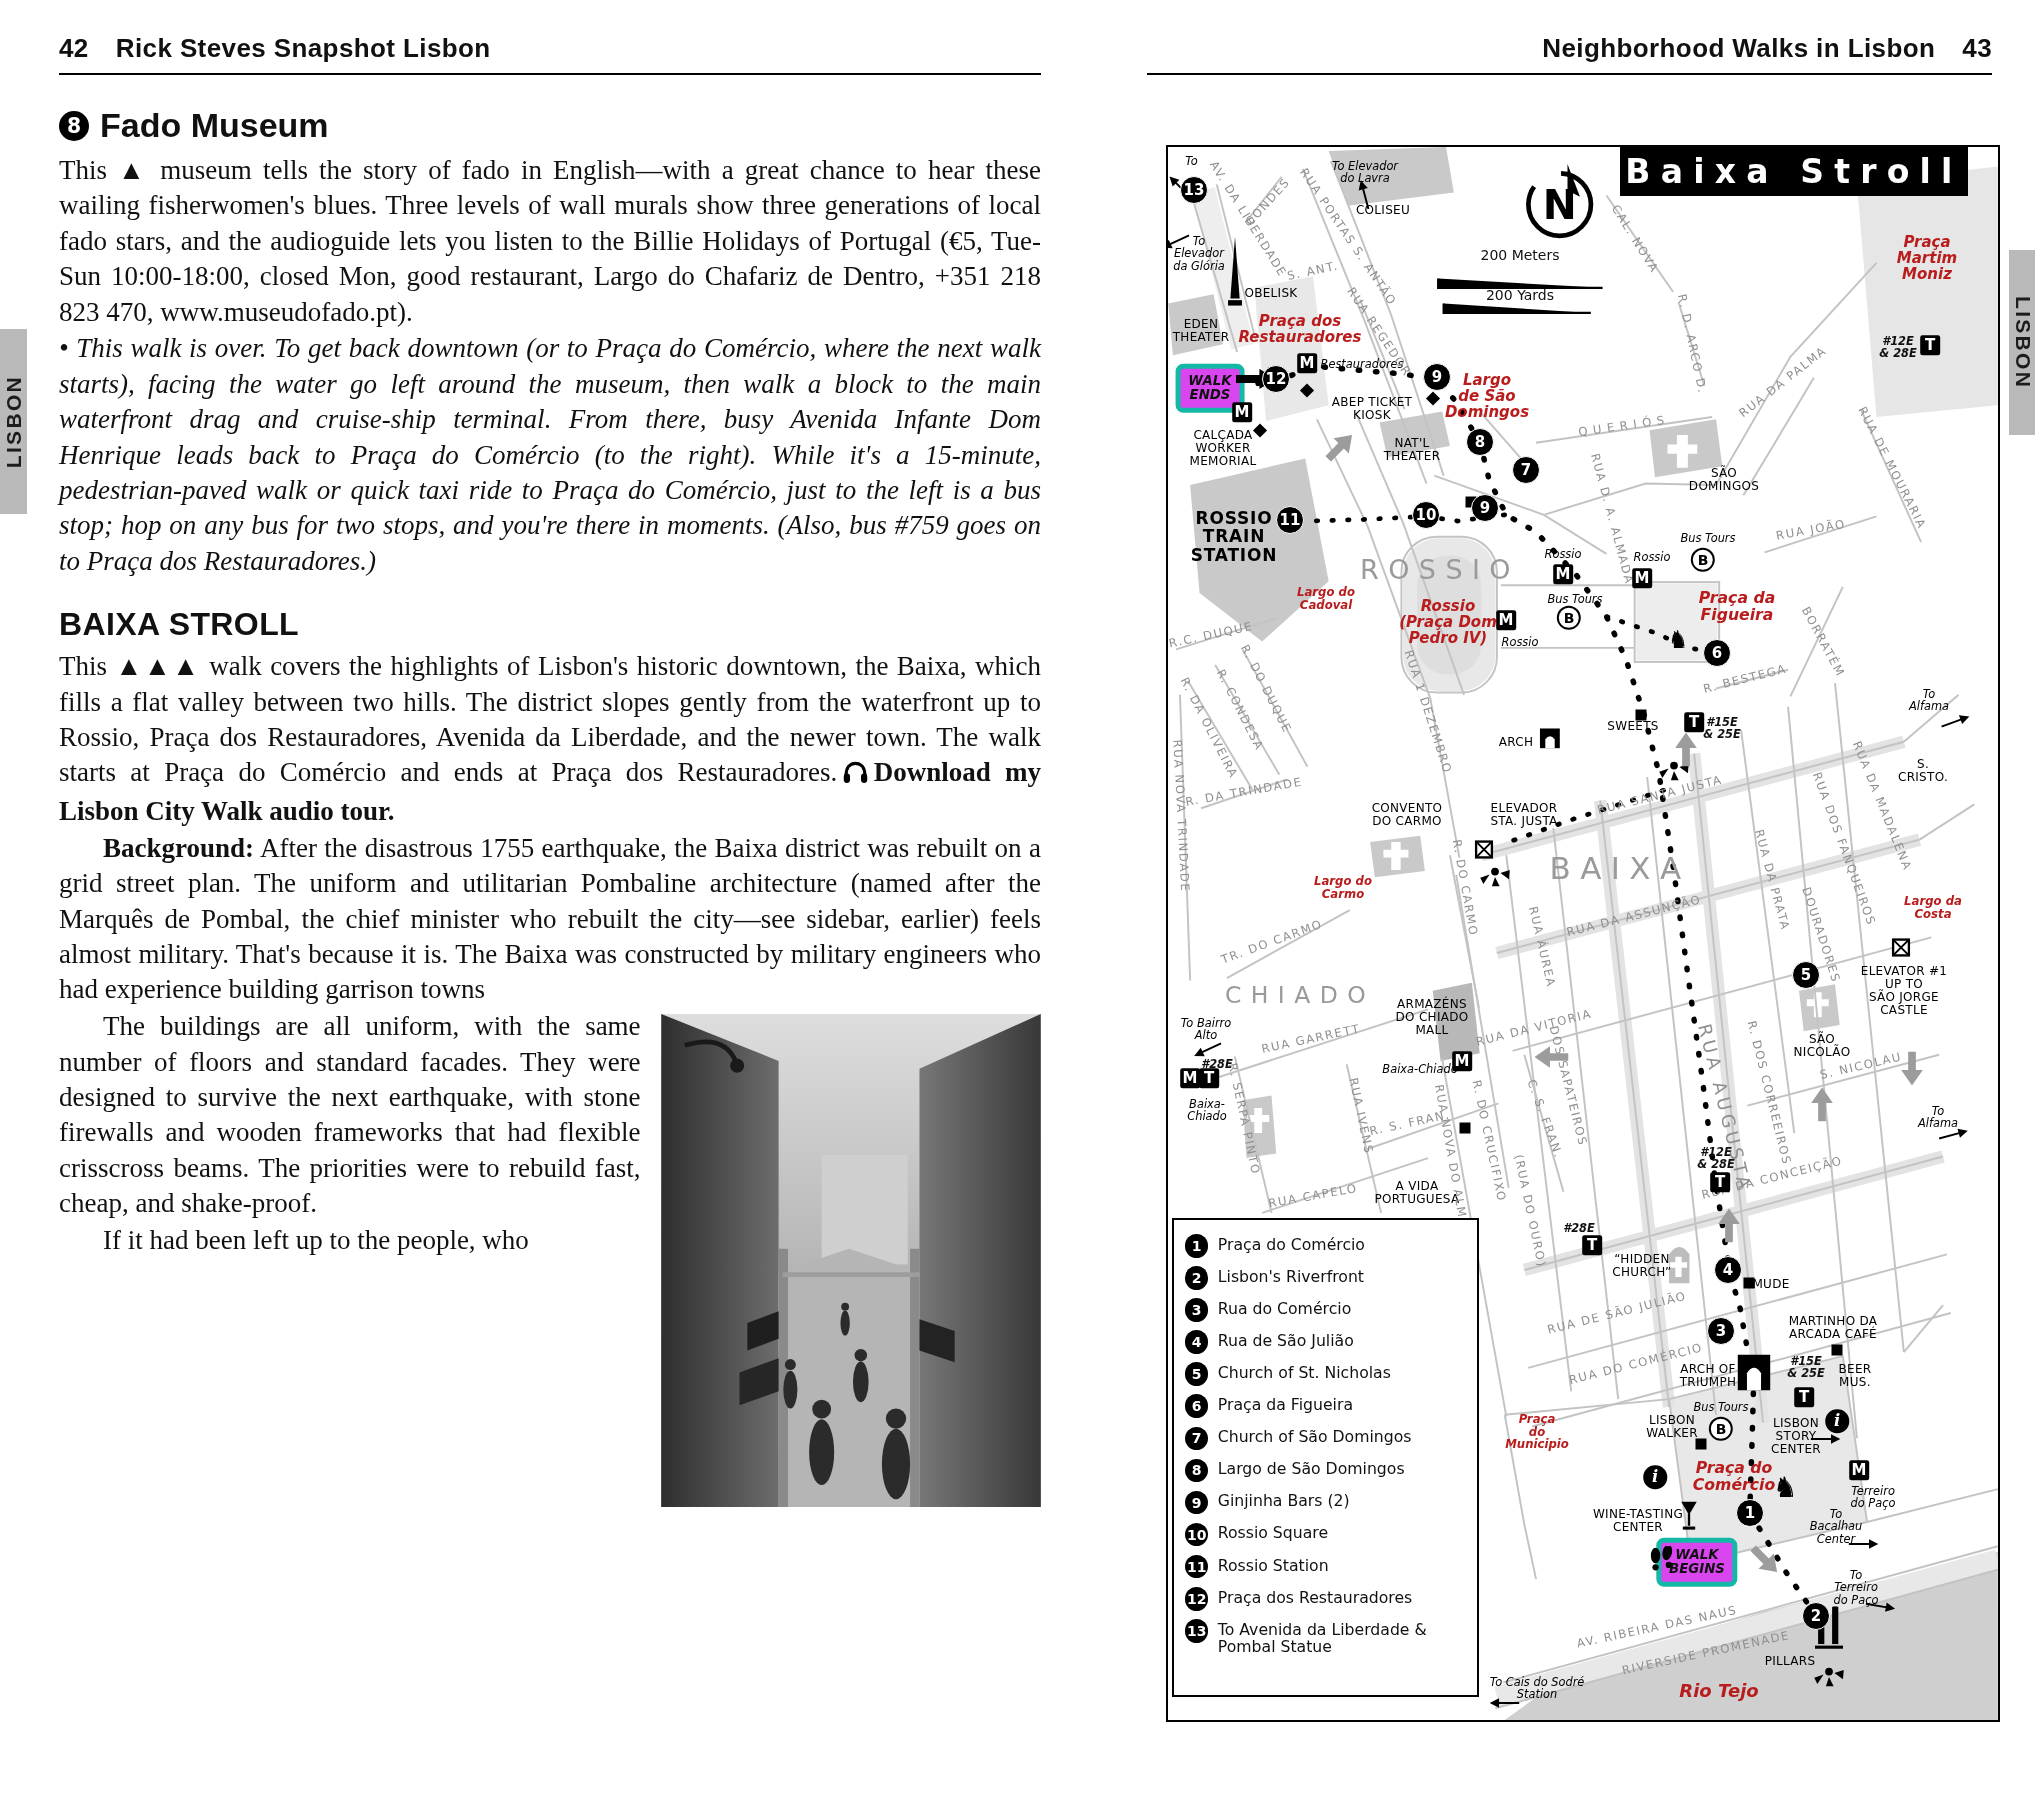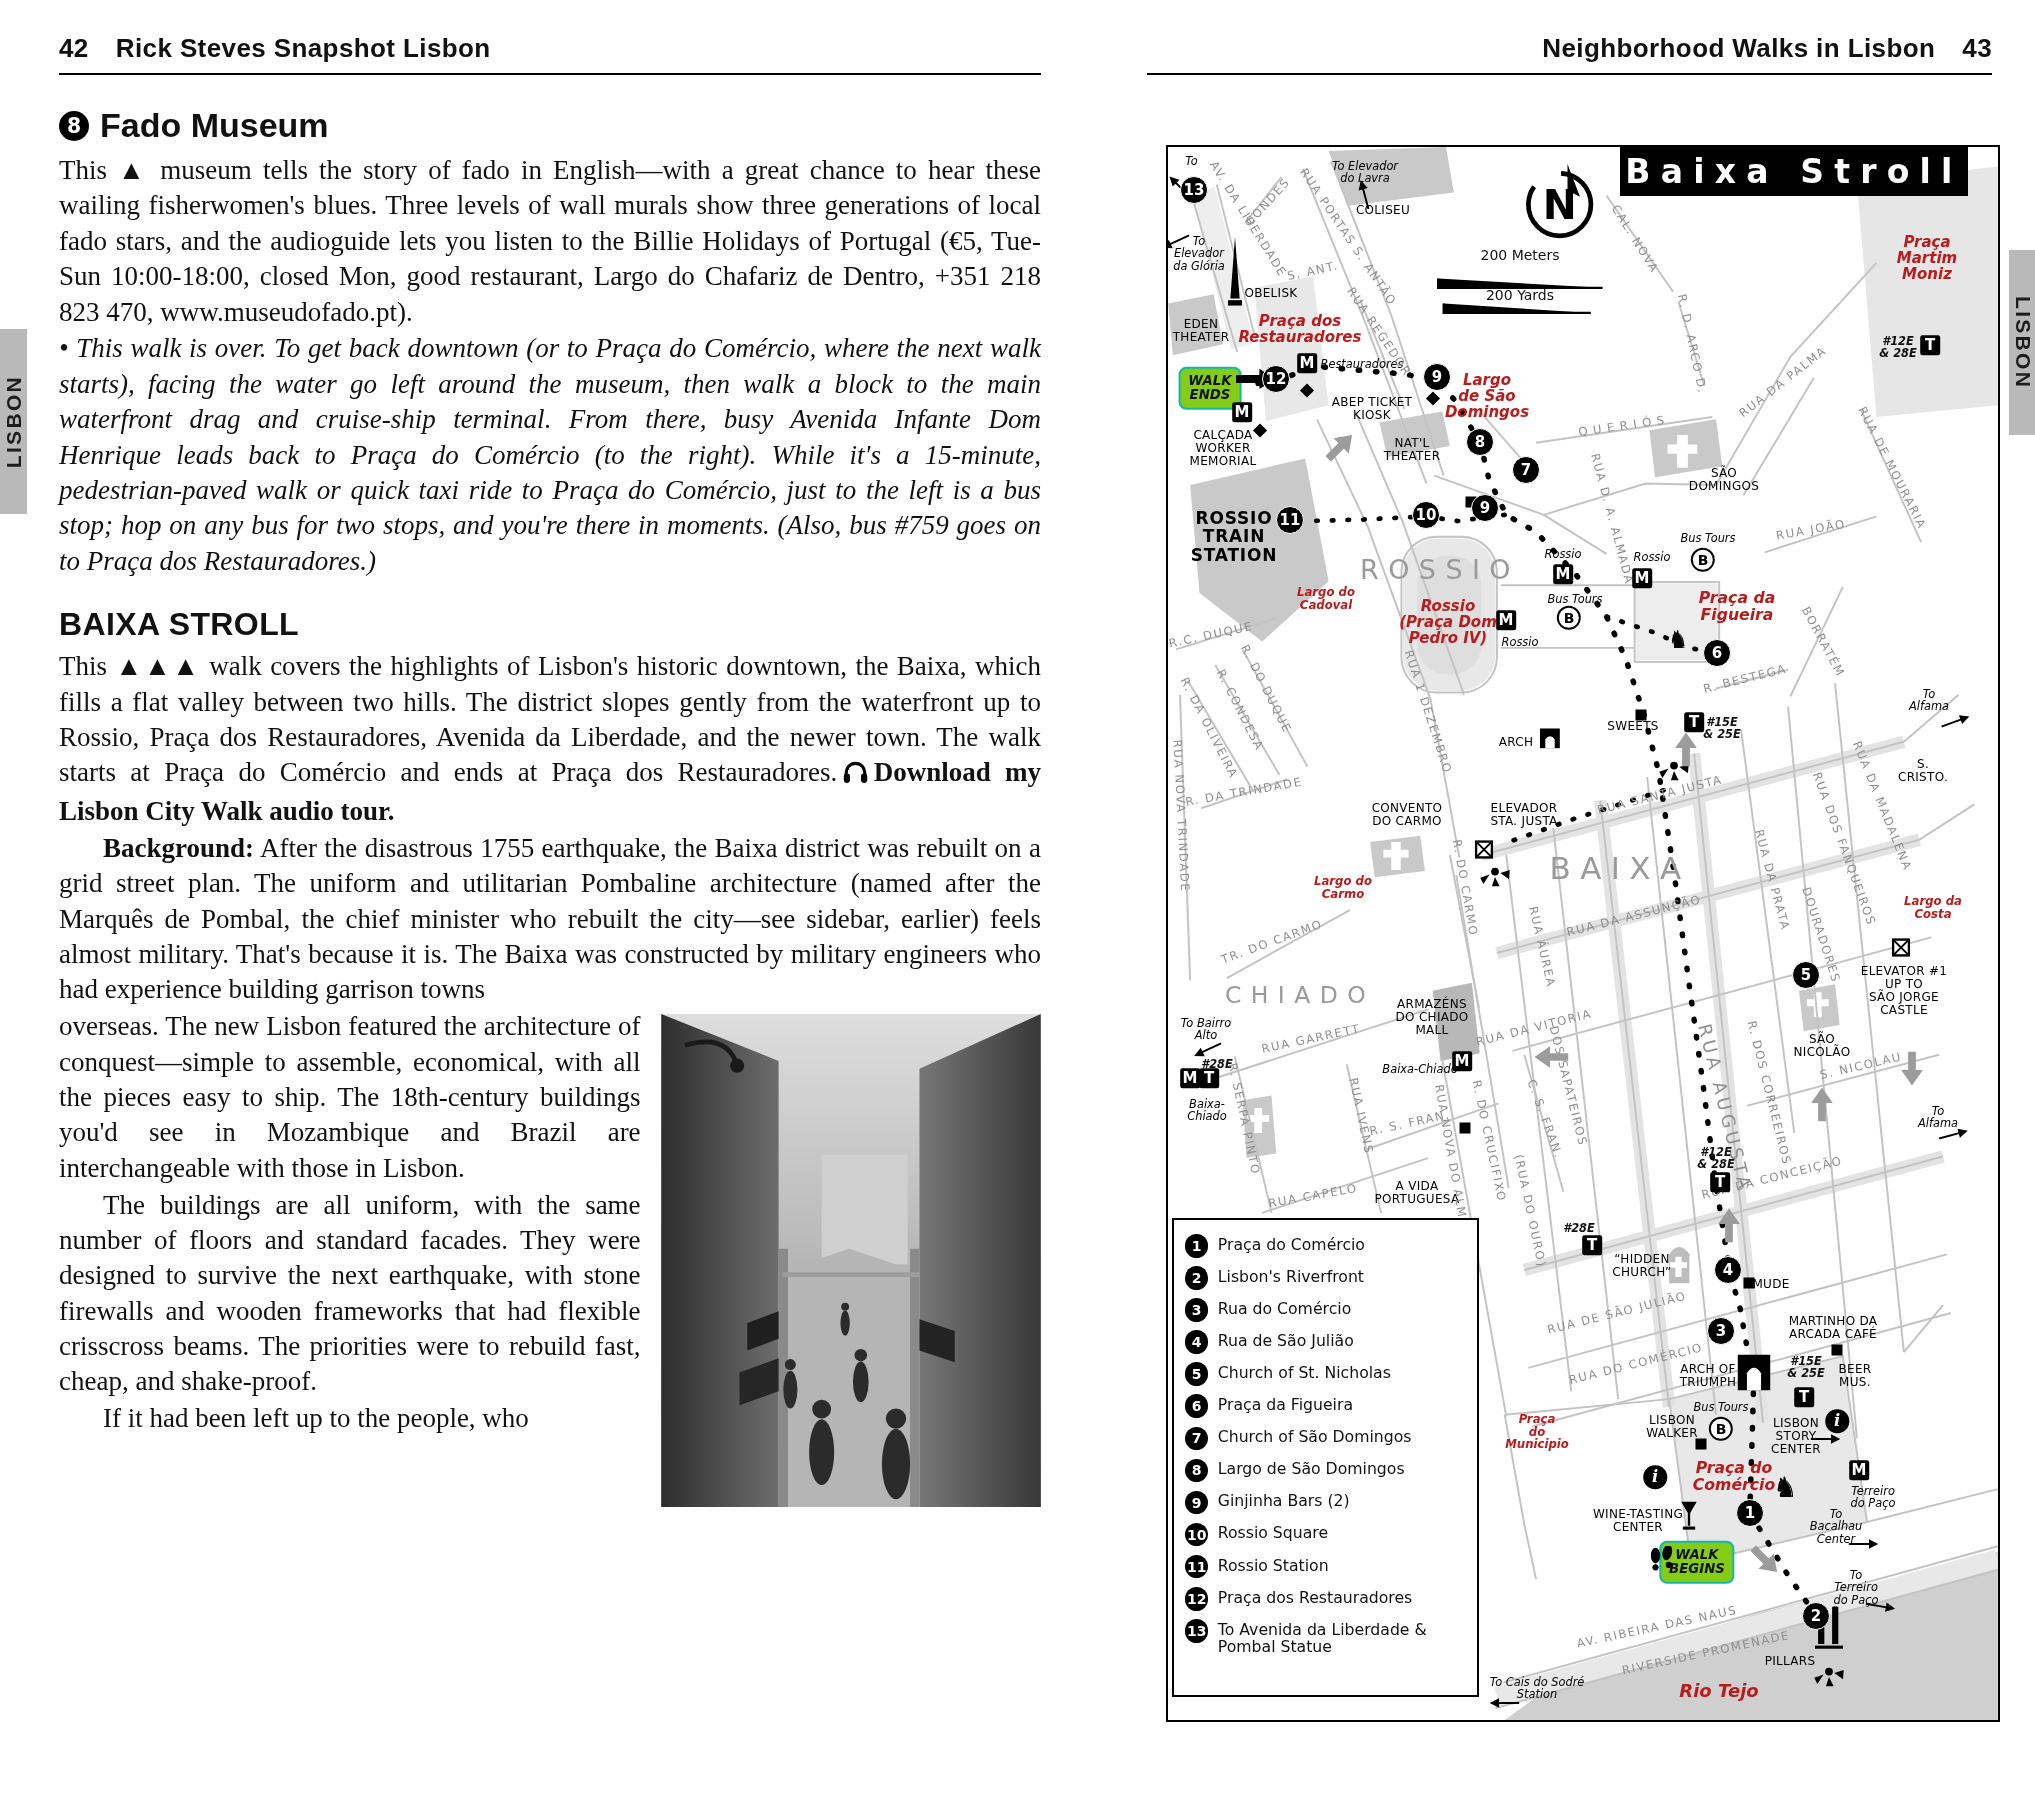--- a/index.html
+++ b/index.html
@@ -51,21 +51,21 @@
   #map svg.base{position:absolute;left:0;top:0;}
   #labels,#iconlayer,#marklayer{position:absolute;left:0;top:0;width:100%;height:100%;}
   .map-label{position:absolute;text-align:center;white-space:pre;line-height:1.08;}
   .street{color:#8f8f8f;font-size:11.7px;letter-spacing:1.6px;font-weight:500;}
   .dist{color:#9a9a9a;letter-spacing:9.4px;font-weight:500;}
   .poi{color:#000;font-size:12px;letter-spacing:0.3px;}
   .poi-big{color:#000;font-weight:700;font-size:17px;letter-spacing:0.8px;}
   .sq{font-weight:700;font-style:italic;font-size:14px;color:#b91c1c;}
   .it{font-style:italic;font-size:11.4px;color:#000;}
   .tram-lbl{font-style:italic;font-weight:700;font-size:11.4px;}
-  .walkbox{font-weight:700;font-style:italic;font-size:13.3px;background:#84cc16;border:2px solid #14b8a6;
+  .walkbox{font-weight:700;font-style:italic;font-size:13.3px;background:#d946ef;border:5px solid #14b8a6;
            border-radius:7.8px;padding:4.7px 7.8px;line-height:1.1;}
   .mk{position:absolute;width:26px;height:26px;border-radius:50%;background:#000;color:#fff;
       font-weight:700;font-size:15px;display:flex;align-items:center;justify-content:center;
       transform:translate(-50%,-50%);border:1.6px solid #fff;z-index:6;font-family:"DejaVu Sans",sans-serif;}
   .map-icon{position:absolute;transform:translate(-50%,-50%);z-index:5;}
   .ic-metro{display:inline-flex;width:19.6px;height:19.6px;background:#000;color:#fff;font-weight:700;
             font-size:15px;align-items:center;justify-content:center;border-radius:2.3px;}
   .ic-bus{display:inline-flex;width:20.4px;height:20.4px;background:#fff;color:#000;font-weight:700;
           font-size:14px;align-items:center;justify-content:center;border-radius:50%;border:2px solid #000;}
   .ic-info{display:inline-flex;width:23.5px;height:23.5px;background:#000;color:#fff;font-weight:700;
@@ -112,21 +112,20 @@
   <div class="h-baixa">BAIXA STROLL</div>
   <p class="body"><span>This ▲▲▲ walk covers the highlights of Lisbon's historic downtown, the Baixa, which fills a flat valley between two hills. The district slopes gently from the waterfront up to Rossio, Praça dos Restauradores, Avenida da Liberdade, and the newer town. The walk starts at Praça do Comércio and ends at Praça dos Restauradores.</span><span class="hp-ic"><svg width="27" height="23.5" viewBox="0 0 34 30">
           <path d="M5 18 C5 8 10 3 17 3 C24 3 29 8 29 18" fill="none" stroke="#000" stroke-width="4"></path>
           <rect x="2" y="16" width="8" height="12" rx="4" fill="#000"></rect>
           <rect x="24" y="16" width="8" height="12" rx="4" fill="#000"></rect>
         </svg></span><span class="b">Download my Lisbon City Walk audio tour.</span></p>
   <p class="body indent"><span class="b">Background:</span><span> After the disastrous 1755 earthquake, the Baixa district was rebuilt on a grid street plan. The uniform and utilitarian Pombaline architecture (named after the Marquês de Pombal, the chief minister who rebuilt the city—see sidebar, earlier) feels almost military. That's because it is. The Baixa was constructed by military engineers who had experience building garrison towns</span></p>
 
   <div class="bg-wrap">
     <div class="bg-textcol">
-      <p class="body">overseas. The new Lisbon featured the architecture of conquest—simple to assemble, economical, with all the pieces easy to ship. The 18th-century buildings you'd see in Mozambique and Brazil are interchangeable with those in Lisbon.</p>
       <p class="body indent">The buildings are all uniform, with the same number of floors and standard facades. They were designed to survive the next earthquake, with stone firewalls and wooden frameworks that had flexible crisscross beams. The priorities were to rebuild fast, cheap, and shake-proof.</p>
       <p class="body indent">If it had been left up to the people, who</p>
     </div>
     <div id="photo">
       <svg viewBox="0 0 485 630" width="380" height="493">
         <defs>
           <linearGradient id="gl" x1="0" y1="0" x2="1" y2="0">
             <stop offset="0" stop-color="#2e2e2e"></stop>
               <stop offset="1" stop-color="#6d6d6d"></stop>
           </linearGradient>

